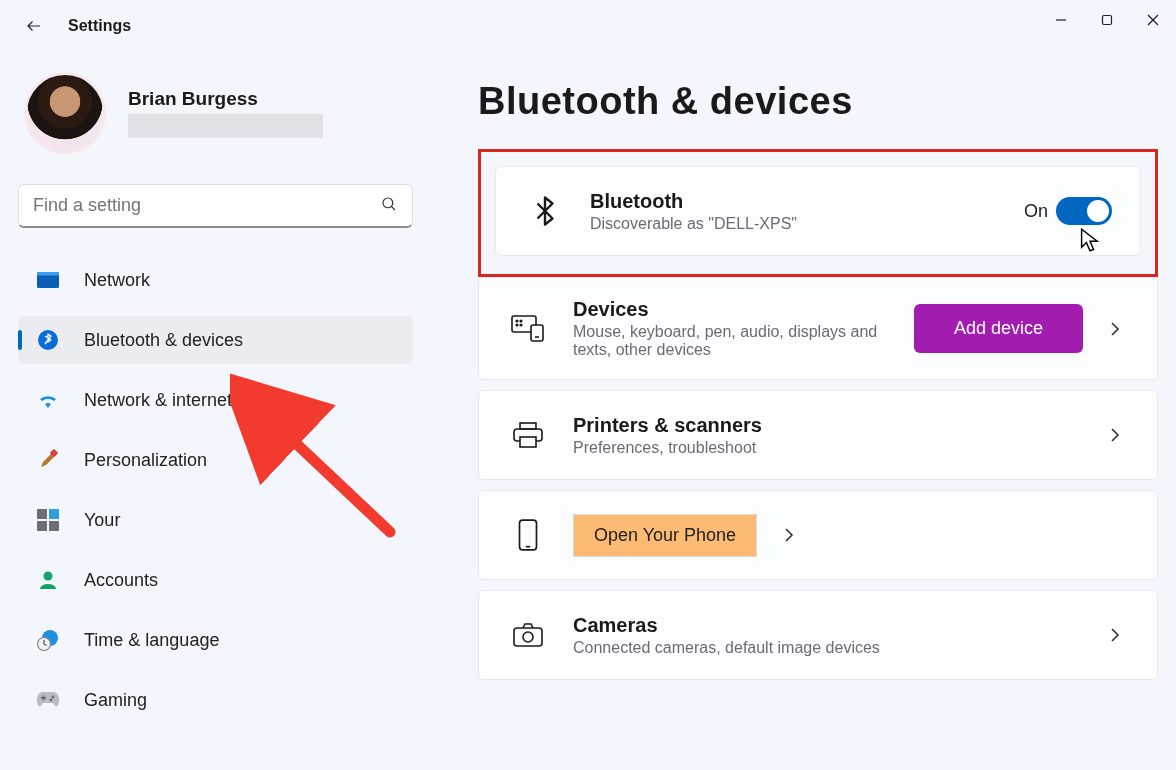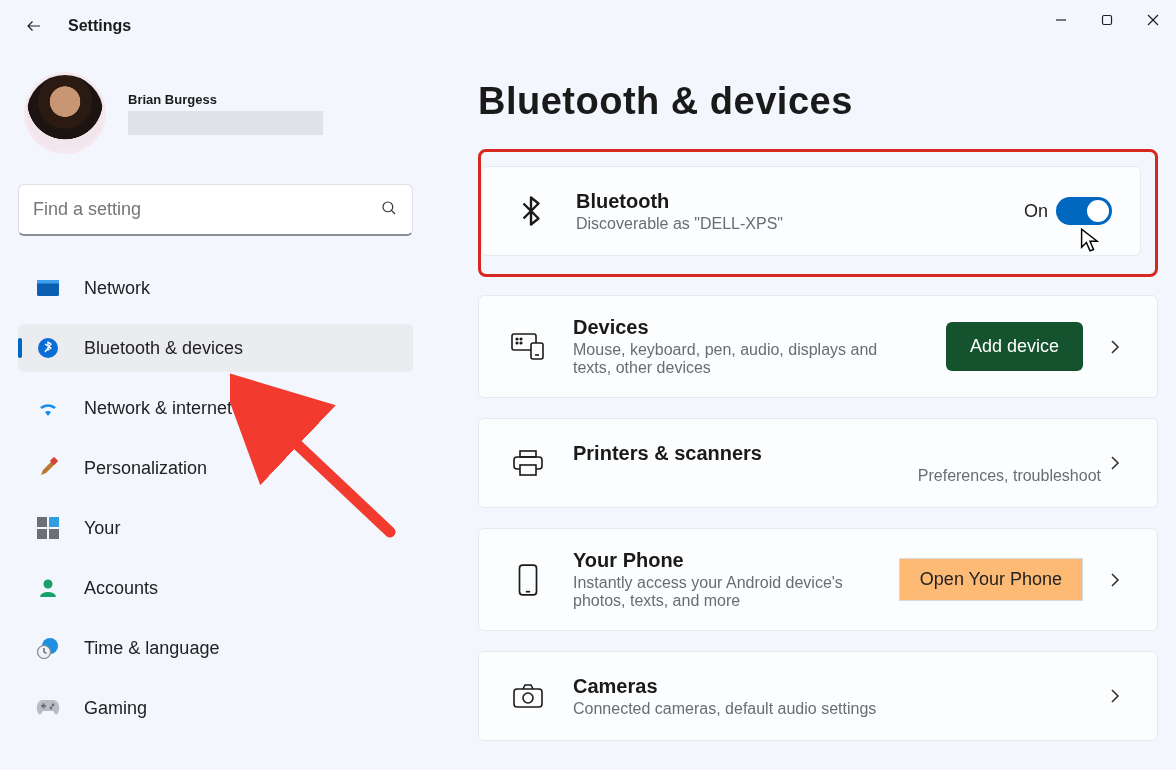--- a/index.html
+++ b/index.html
@@ -30,28 +30,28 @@
   .sidebar { width: 432px; padding: 12px 18px 0 18px; }
   .main { flex:1; padding: 28px 18px 0 46px; }
 
   
   .profile { display:flex; align-items:center; gap: 22px; margin: 8px 0 30px 6px; }
   .avatar {
     width: 82px; height: 82px; border-radius: 50%;
     background: radial-gradient(circle at 50% 35%, #c99674 0 24%, #2b1a12 25% 43%, #1b1410 44% 60%, #f3e5ec 61% 100%);
     border: 3px solid #f5e8ef;
   }
-  .profile-name { font-size: 13px; font-weight: 700; }
+  .profile-name { font-size: 19px; font-weight: 700; }
   .profile-email {
     display:block; width: 195px; height: 24px; background: #e0e2e7; margin-top: 4px;
   }
 
   
   .searchbox {
-    width: 395px; height: 52px;
+    width: 395px; height: 44px;
     background:#fff; border-radius:6px;
     border:1px solid #dcdfe6; border-bottom: 2px solid #8a8d93;
     display:flex; align-items:center; padding:0 14px;
     margin: 0 0 28px 0;
   }
   .searchbox input {
     flex:1; border:none; outline:none; font-size:18px; color:#5d5f63; background:transparent;
   }
   .searchbox .sicon { color:#333; }
 
@@ -68,49 +68,49 @@
     content:""; position:absolute; left:0; top:14px; width:4px; height:20px;
     background:#0067c0; border-radius:3px;
   }
   .nav-icon { width:24px; height:24px; display:flex; align-items:center; justify-content:center; }
   .nav-gap { height: 12px; }
 
   
   .page-title { font-size: 38px; font-weight: 700; letter-spacing: .5px; margin-bottom: 26px; }
 
   
-  .highlight { border: 3px solid #d8271f; border-radius: 8px; padding: 14px 14px 18px 0; margin-bottom: 18px; position:relative;}
+  .highlight { border: 3px solid #d8271f; border-radius: 0; padding: 14px 14px 18px 14px; position:relative;}
 
   
   .card {
     background:#fcfdfe; border:1px solid #e7e9ed; border-radius:6px;
     display:flex; align-items:center; padding: 20px 28px;
-    margin-bottom: 20px; min-height: 90px;
+    margin-bottom: 10px; min-height: 90px;
   }
   .card .cicon { width:42px; display:flex; align-items:center; justify-content:center; margin-right:24px; flex-shrink:0;}
   .card .ctext { flex:1; }
   .card .ctitle { font-size:20px; font-weight:600; color:#1a1a1a; }
   .card .csub   { font-size:16px; color:#6a6c70; margin-top:2px; max-width: 330px;}
   .card .cright { display:flex; align-items:center; gap: 18px; }
 
   
   .toggle-row { display:flex; align-items:center; gap:8px; }
   .toggle-label { font-size:18px; color:#222; }
   .toggle {
     width:56px; height:28px; border-radius:16px; background:#0067c0; position:relative;
   }
   .toggle::after {
     content:""; position:absolute; right:3px; top:3px; width:22px; height:22px;
     background:#fff; border-radius:50%;
   }
 
   
   .btn-primary {
-    background:#14532d; color:#fff; border:none; border-radius:6px;
-    font-size:18px; padding: 14px 24px; cursor:pointer;
+    background:#a21caf; color:#fff; border:none; border-radius:6px;
+    font-size:18px; padding: 14px 40px; cursor:pointer;
   }
   .btn-secondary {
     background:#fdba74; color:#222; border:1px solid #d8dade; border-radius:0;
     font-size:18px; padding: 10px 20px; cursor:pointer;
   }
   .chev { width:28px; display:flex; align-items:center; justify-content:center; color:#444;}
 
   
   .arrow-annot { position:absolute; left:230px; top:372px; pointer-events:none;}
 
@@ -308,41 +308,37 @@
     <div class="card">
       <div class="cicon">
         <svg width="32" height="30" viewBox="0 0 32 28" fill="none" stroke="#1a1a1a" stroke-width="1.6">
             <rect x="2" y="8" width="28" height="12" rx="3"></rect>
             <rect x="8" y="2" width="16" height="6"></rect>
             <rect x="8" y="16" width="16" height="10" fill="#fcfdfe"></rect>
           </svg>
       </div>
       <div class="ctext">
         <div class="ctitle">Printers &amp; scanners</div>
-        <div class="csub" style="max-width:none;text-align:right;">Preferences, troubleshoot</div>
+        <div class="csub" style="max-width:none;">Preferences, troubleshoot</div>
       </div>
       <div class="cright">
         <span class="chev">
             <svg width="10" height="16" viewBox="0 0 10 16" fill="none" stroke="#333" stroke-width="1.6">
               <path d="M2 2l6 6-6 6"></path>
             </svg>
           </span>
       </div>
     </div>
 
     <div class="card">
       <div class="cicon">
         <svg width="22" height="34" viewBox="0 0 20 32" fill="none" stroke="#1a1a1a" stroke-width="1.6">
             <rect x="2" y="2" width="16" height="28" rx="3"></rect>
             <line x1="8" y1="27" x2="12" y2="27"></line>
           </svg>
-      </div>
-      <div class="ctext">
-        <div class="ctitle">Your Phone</div>
-        <div class="csub">Instantly access your Android device's photos, texts, and more</div>
       </div>
       <div class="cright">
         <button class="btn-secondary">Open Your Phone</button>
         <span class="chev">
             <svg width="10" height="16" viewBox="0 0 10 16" fill="none" stroke="#333" stroke-width="1.6">
               <path d="M2 2l6 6-6 6"></path>
             </svg>
           </span>
       </div>
     </div>
@@ -350,21 +346,21 @@
     <div class="card">
       <div class="cicon">
         <svg width="32" height="28" viewBox="0 0 32 26" fill="none" stroke="#1a1a1a" stroke-width="1.6">
             <rect x="2" y="6" width="28" height="18" rx="3"></rect>
             <path d="M11 6l2-4h6l2 4"></path>
             <circle cx="16" cy="15" r="5"></circle>
           </svg>
       </div>
       <div class="ctext">
         <div class="ctitle">Cameras</div>
-        <div class="csub" style="max-width:none;">Connected cameras, default audio settings</div>
+        <div class="csub" style="max-width:none;">Connected cameras, default image devices</div>
       </div>
       <div class="cright">
         <span class="chev">
             <svg width="10" height="16" viewBox="0 0 10 16" fill="none" stroke="#333" stroke-width="1.6">
               <path d="M2 2l6 6-6 6"></path>
             </svg>
           </span>
       </div>
     </div>
 

